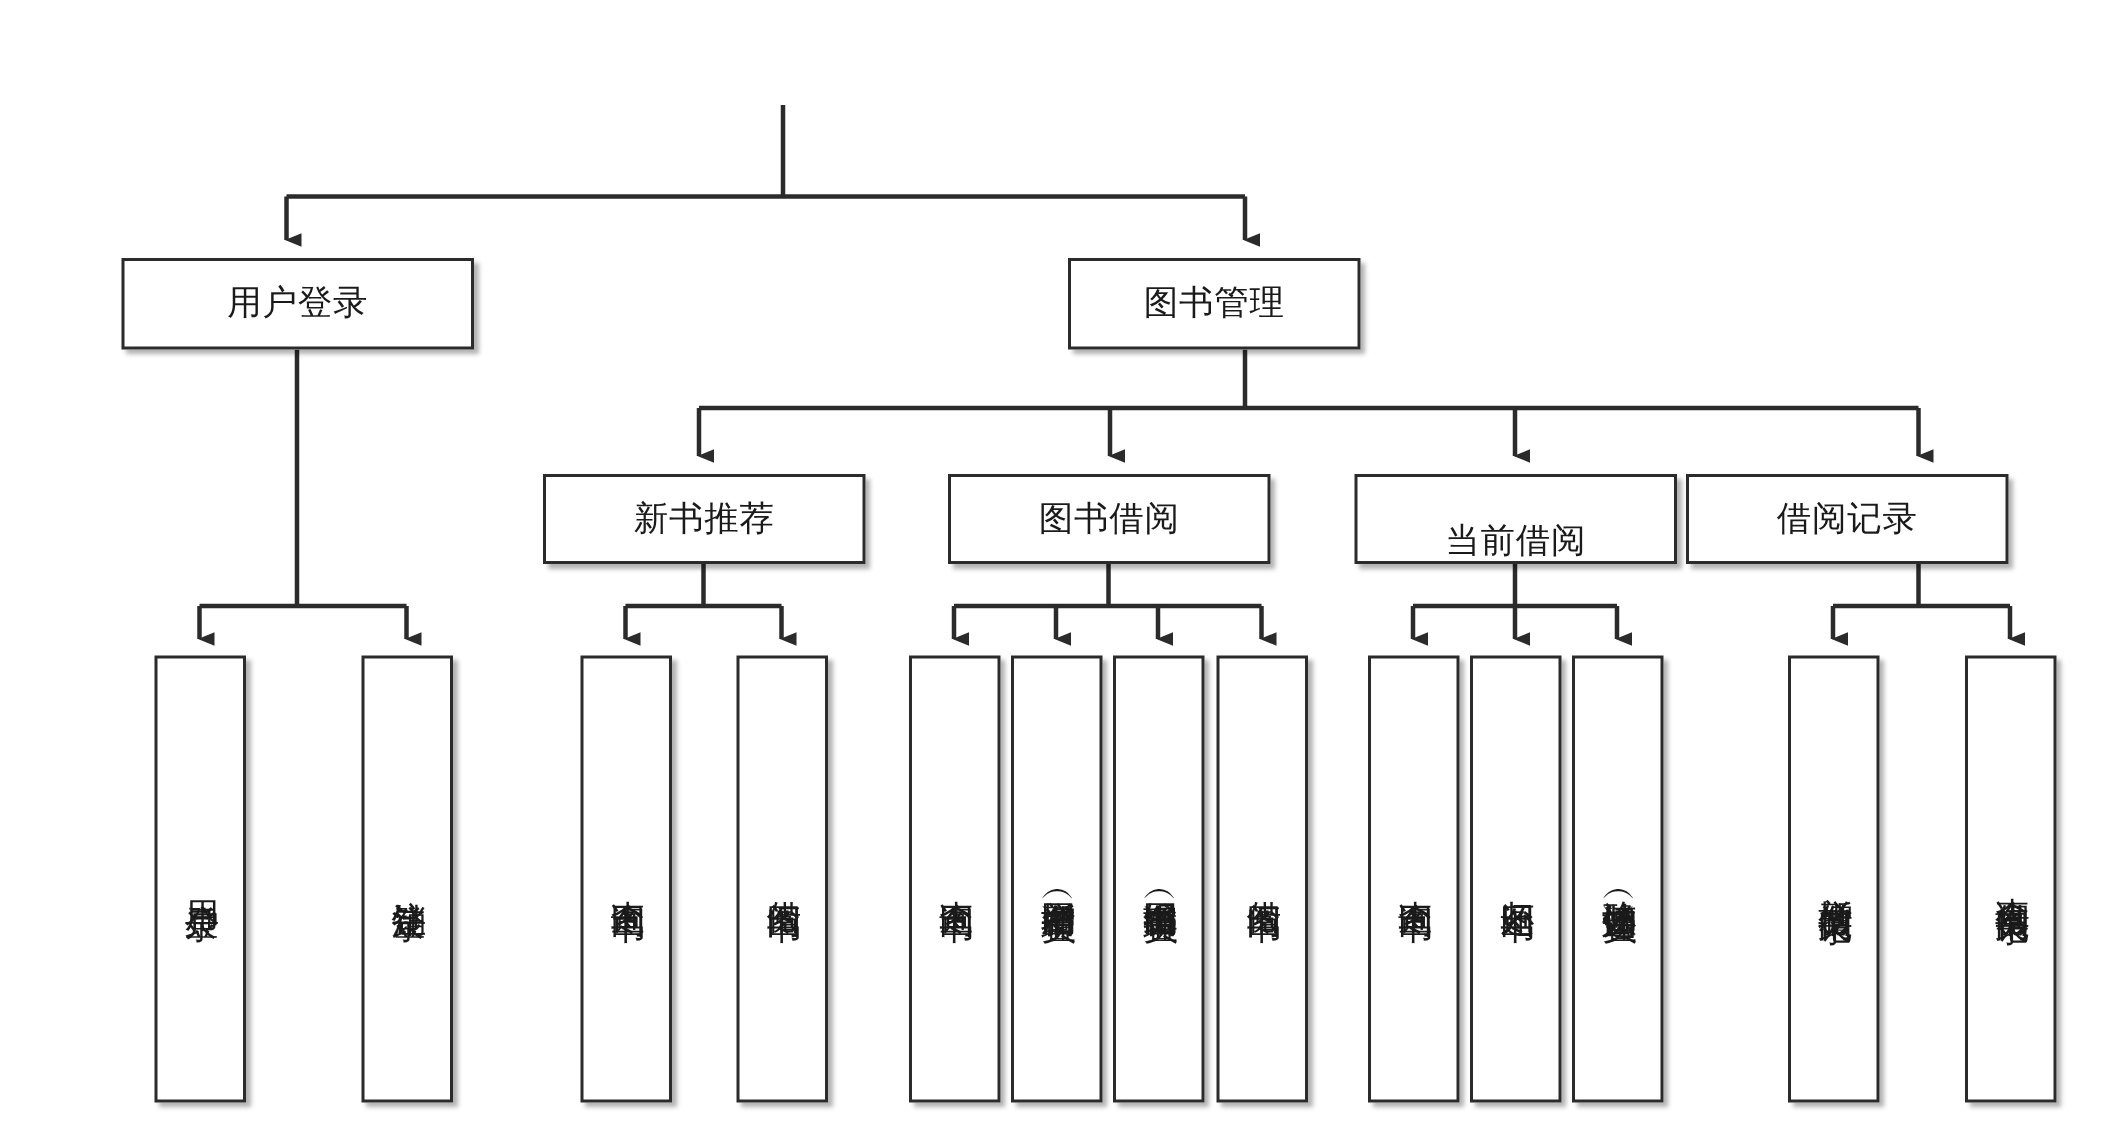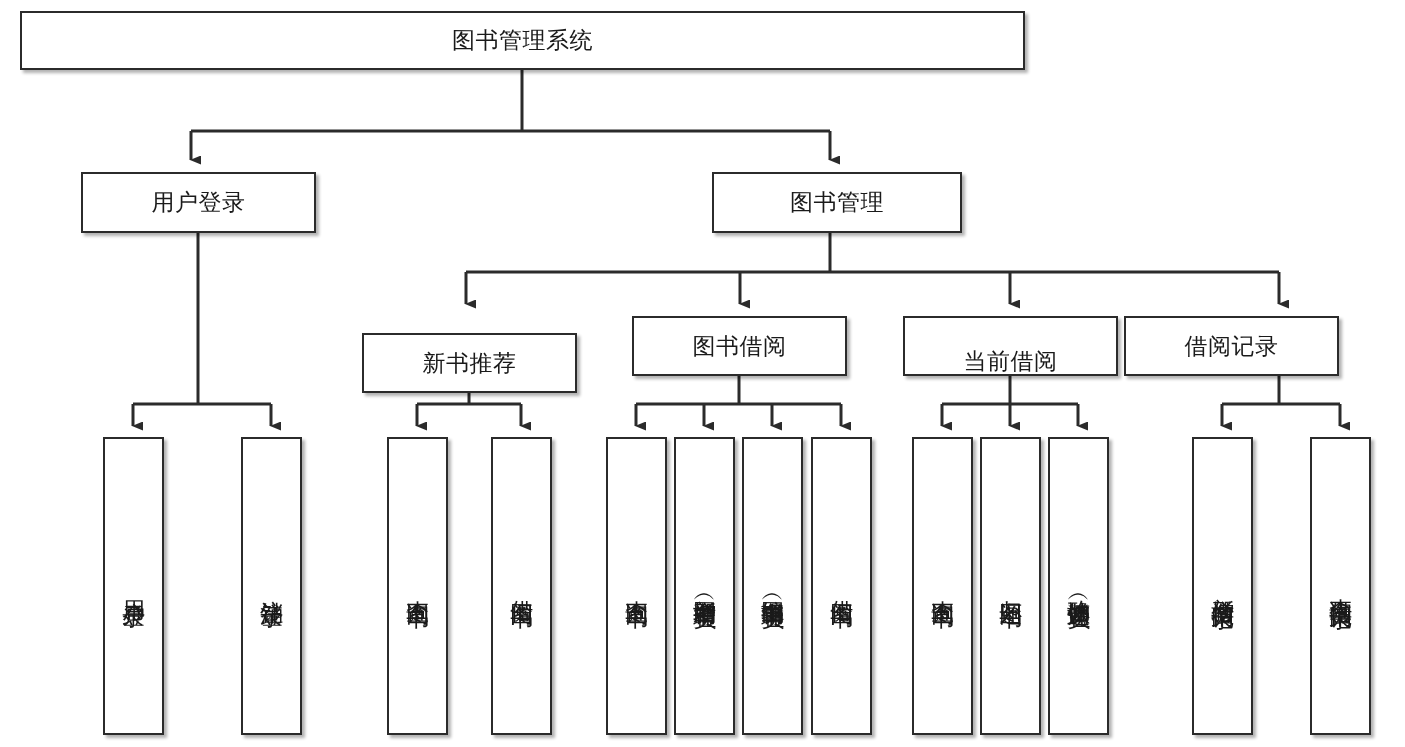--- a/index.html
+++ b/index.html
@@ -121,32 +121,29 @@
       <path d="M1010,404 L1010,426" marker-end="url(#arrow)"></path>
       <path d="M1078,404 L1078,426" marker-end="url(#arrow)"></path>
 
       <path d="M1279,376 L1279,404"></path>
       <path d="M1222,404 L1340,404"></path>
       <path d="M1222,404 L1222,426" marker-end="url(#arrow)"></path>
       <path d="M1340,404 L1340,426" marker-end="url(#arrow)"></path>
     </g>
   </svg>
 
-  <div class="node h-node" style="left:20px; top:11px; width:1005px; height:59px;">
-    <span class="node-label">图书管理系统</span>
-  </div>
 
   <div class="node h-node" style="left:81px; top:172px; width:235px; height:61px;">
     <span class="node-label">用户登录</span>
   </div>
-  <div class="node h-node" style="left:712px; top:172px; width:250px; height:61px;">
+  <div class="node h-node" style="left:712px; top:172px; width:195px; height:61px;">
     <span class="node-label">图书管理</span>
   </div>
 
-  <div class="node h-node" style="left:362px; top:316px; width:215px; height:60px;margin-top:17px;">
+  <div class="node h-node" style="left:362px; top:316px; width:215px; height:60px;">
     <span class="node-label">新书推荐</span>
   </div>
   <div class="node h-node" style="left:632px; top:316px; width:215px; height:60px;text-align:right;">
     <span class="node-label">图书借阅</span>
   </div>
   <div class="node h-node" style="left:903px; top:316px; width:215px; height:60px;align-items:flex-end;">
     <span class="node-label">当前借阅</span>
   </div>
   <div class="node h-node" style="left:1124px; top:316px; width:215px; height:60px;">
     <span class="node-label">借阅记录</span>

